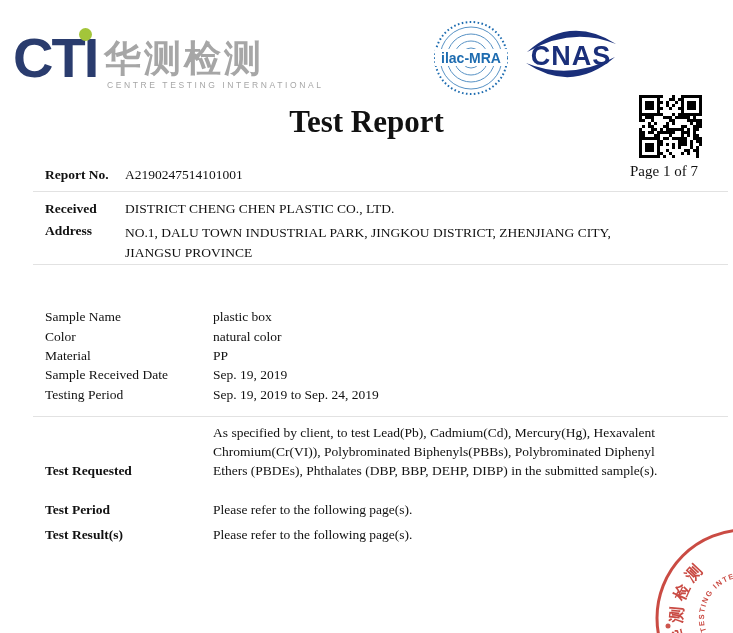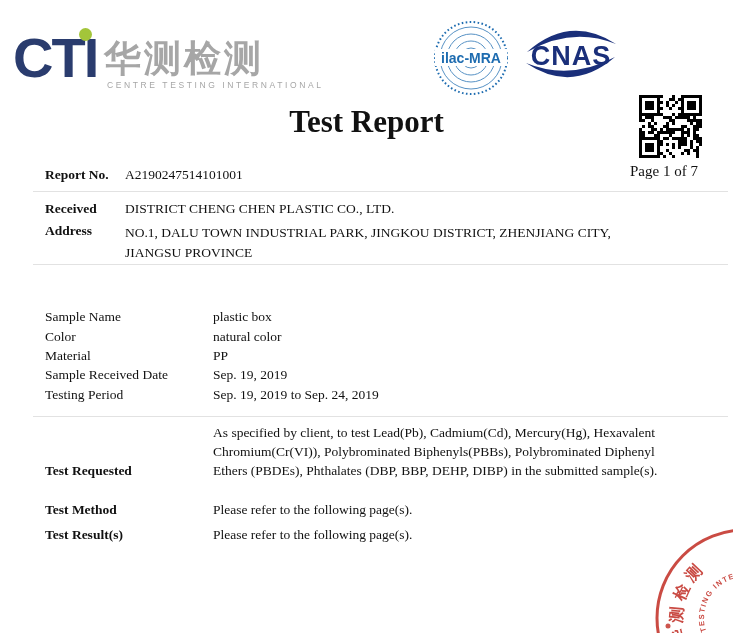--- a/index.html
+++ b/index.html
@@ -332,21 +332,21 @@
   <div class="val" style="left:213px;top:367px;">Sep. 19, 2019</div>
 
   <div class="lbl-plain" style="top:387px;">Testing Period</div>
   <div class="val" style="left:213px;top:387px;">Sep. 19, 2019 to Sep. 24, 2019</div>
 
   <div class="rule" style="top:416px;"></div>
 
   <div class="lbl" style="top:423px;margin-top:40px;">Test Requested</div>
   <div class="val" style="left:213px;top:423px;width:450px;line-height:19px;">As specified by client, to test Lead(Pb), Cadmium(Cd), Mercury(Hg), Hexavalent Chromium(Cr(VI)), Polybrominated Biphenyls(PBBs), Polybrominated Diphenyl Ethers (PBDEs), Phthalates (DBP, BBP, DEHP, DIBP) in the submitted sample(s).</div>
 
-  <div class="lbl" style="top:502px;">Test Method</div>
+  <div class="lbl" style="top:502px;">Test Period</div>
   <div class="val" style="left:213px;top:502px;">Please refer to the following page(s).</div>
 
   <div class="lbl" style="top:527px;">Test Result(s)</div>
   <div class="val" style="left:213px;top:527px;">Please refer to the following page(s).</div>
 
   <svg class="stamp" viewBox="0 0 300 300">
     <defs>
       <path id="arcCn" d="M 145 201 A 63 63 0 1 1 145 75"></path>
       <path id="arcEn" d="M 145 179 A 41 41 0 1 1 145 97"></path>
     </defs>

